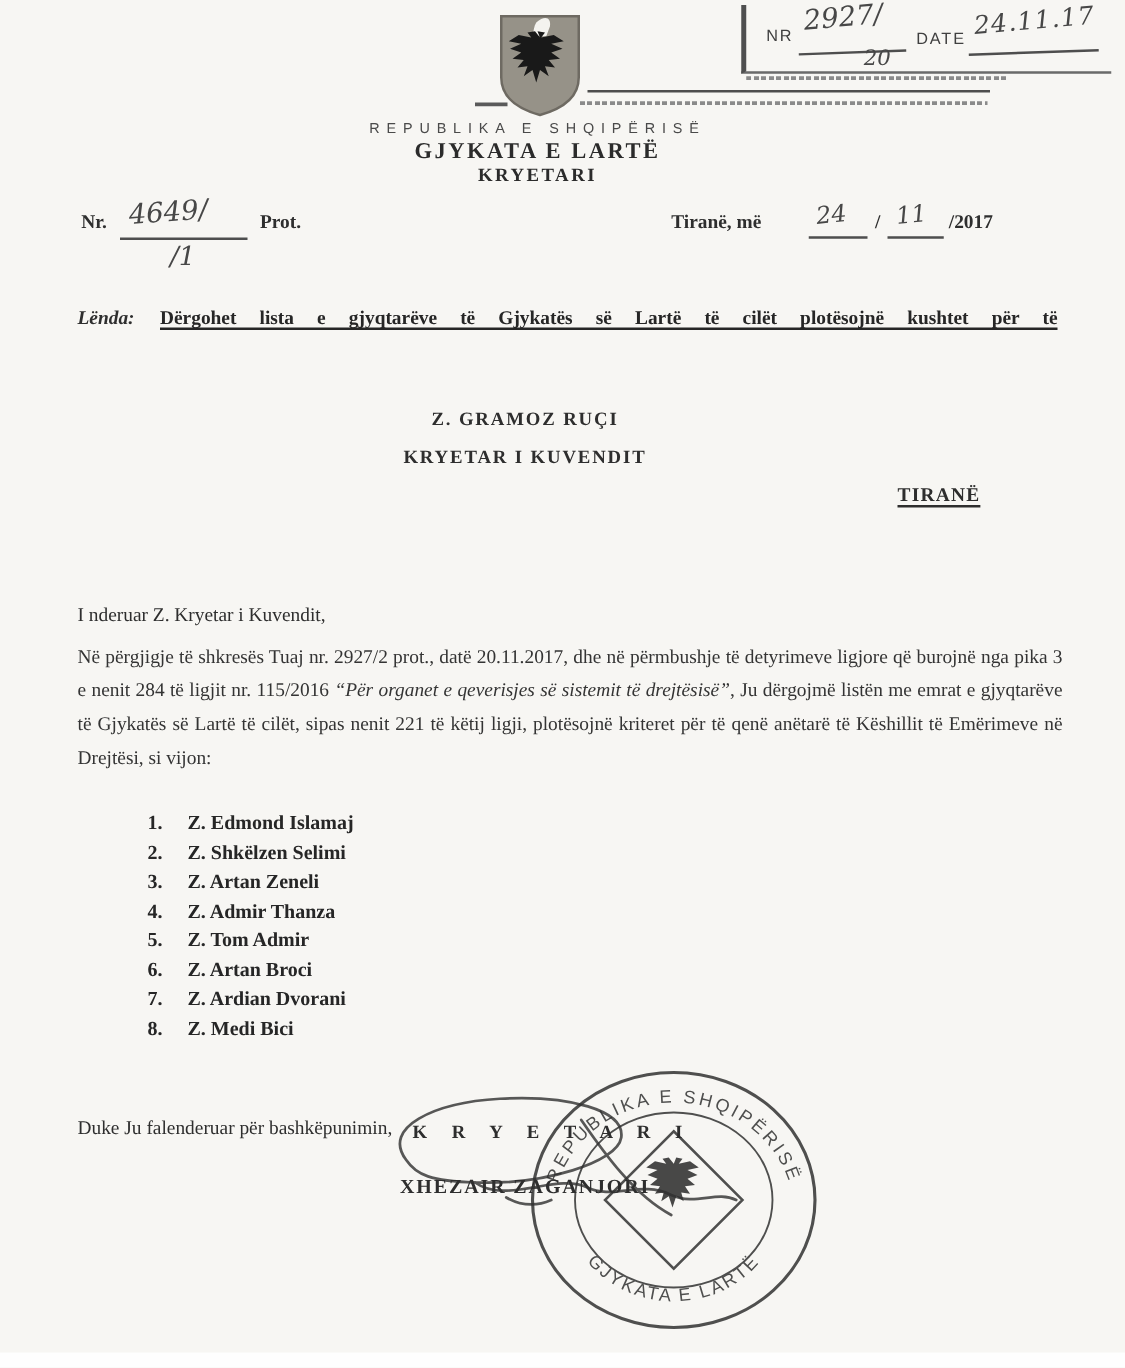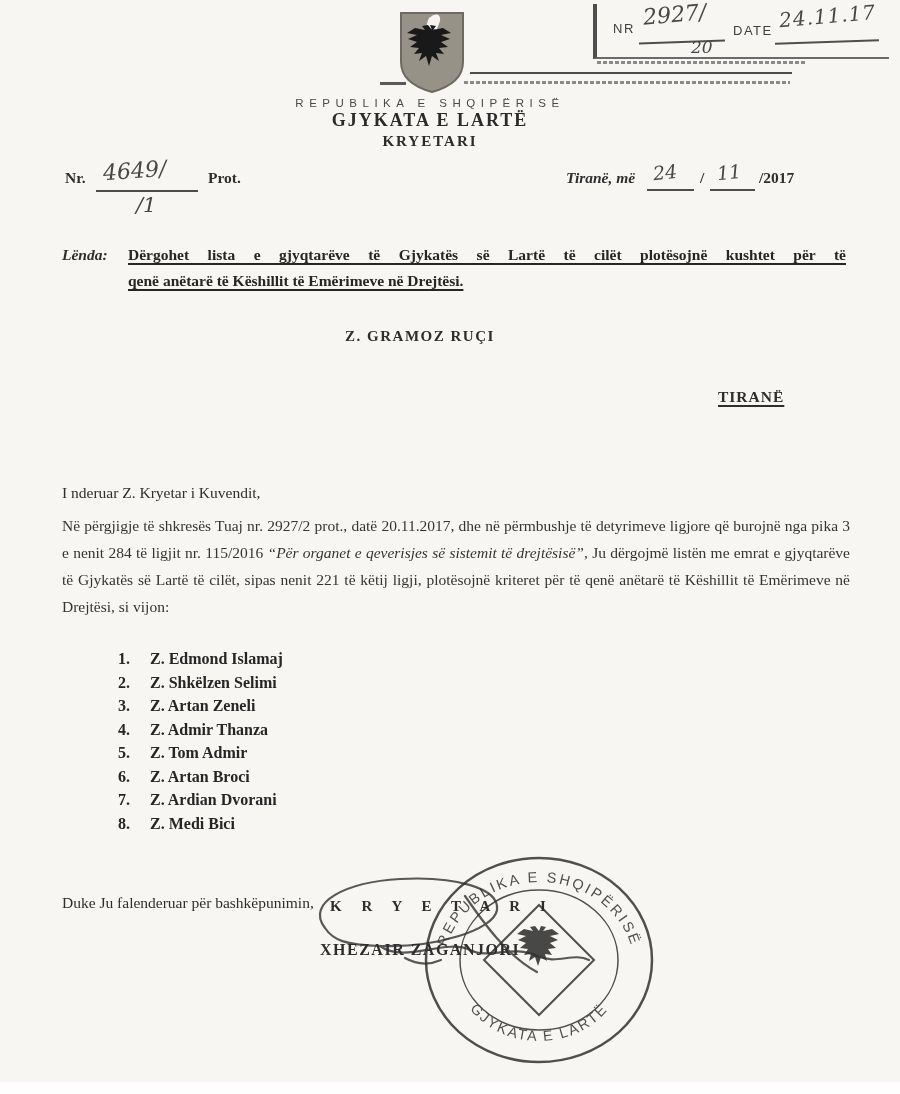--- a/index.html
+++ b/index.html
@@ -51,33 +51,33 @@
   <div class="abs sans" style="left:180px;top:97px;width:500px;text-align:center;font-size:11.5px;letter-spacing:5.5px;color:#4a4a4a;">REPUBLIKA E SHQIPËRISË</div>
   <div class="abs serif bold" style="left:180px;top:110px;width:500px;text-align:center;font-size:18px;letter-spacing:2px;color:#2b2b2b;">GJYKATA E LARTË</div>
   <div class="abs serif bold" style="left:180px;top:133px;width:500px;text-align:center;font-size:15px;letter-spacing:2px;color:#2b2b2b;">KRYETARI</div>
 
   <span class="abs bold" style="left:65px;top:169px;font-size:15.5px;">Nr.</span>
   <span class="abs hand" style="left:103px;top:158px;font-size:22px;transform:rotate(-4deg);">4649/</span>
   <span class="abs rule" style="left:96px;top:190px;width:102px;"></span>
   <span class="abs bold" style="left:208px;top:169px;font-size:15.5px;">Prot.</span>
   <span class="abs hand" style="left:136px;top:193px;font-size:21px;">/1</span>
 
-  <span class="abs bold" style="left:566px;top:169px;font-size:15.5px;font-style:italic;">Tiranë, më</span>
+  <span class="abs bold" style="left:537px;top:169px;font-size:15.5px;">Tiranë, më</span>
   <span class="abs hand" style="left:653px;top:161px;font-size:19px;transform:rotate(-6deg);">24</span>
   <span class="abs rule" style="left:647px;top:189px;width:47px;"></span>
   <span class="abs bold" style="left:700px;top:169px;font-size:15.5px;">/</span>
   <span class="abs hand" style="left:717px;top:161px;font-size:19px;transform:rotate(-6deg);">11</span>
   <span class="abs rule" style="left:710px;top:189px;width:45px;"></span>
   <span class="abs bold" style="left:759px;top:169px;font-size:15.5px;">/2017</span>
 
   <span class="abs bold" style="left:62px;top:246px;font-size:15.5px;font-style:italic;">Lënda:</span>
   <div id="subject-line1" class="abs bold uline" style="left:128px;top:246px;width:718px;font-size:15.5px;color:#262626;">Dërgohet lista e gjyqtarëve të Gjykatës së Lartë të cilët plotësojnë kushtet për të</div>
-  <div class="abs bold uline" style="left:128px;top:272px;font-size:15.5px;color:#262626;">qenë anëtarë të Këshillit të Emërimeve në Drejtësi.</div>
 
   <div class="abs bold" style="left:170px;top:328px;width:500px;text-align:center;font-size:15px;letter-spacing:1.5px;">Z. GRAMOZ RUÇI</div>
+  <div class="abs bold" style="left:170px;top:358px;width:500px;text-align:center;font-size:15px;letter-spacing:1.5px;">KRYETAR I KUVENDIT</div>
   <div class="abs bold uline" style="left:718px;top:388px;font-size:15.5px;letter-spacing:1px;">TIRANË</div>
 
   <div class="abs" style="left:62px;top:484px;font-size:15.5px;">I nderuar Z. Kryetar i Kuvendit,</div>
 
   <div id="body-par" class="abs" style="left:62px;top:512px;">
     <span>Në përgjigje të shkresës Tuaj nr. 2927/2 prot., datë 20.11.2017, dhe në përmbushje të detyrimeve ligjore që burojnë nga pika 3 e nenit 284 të ligjit nr. 115/2016 </span><span style="font-style:italic;">“Për organet e qeverisjes së sistemit të drejtësisë”</span><span>, Ju dërgojmë listën me emrat e gjyqtarëve të Gjykatës së Lartë të cilët, sipas nenit 221 të këtij ligji, plotësojnë kriteret për të qenë anëtarë të Këshillit të Emërimeve në Drejtësi, si vijon:</span>
   </div>
 
   <div class="abs" style="left:118px;top:650px;">
     <div class="judge"><span class="num">1.</span><span class="nm">Z. Edmond Islamaj</span></div>

